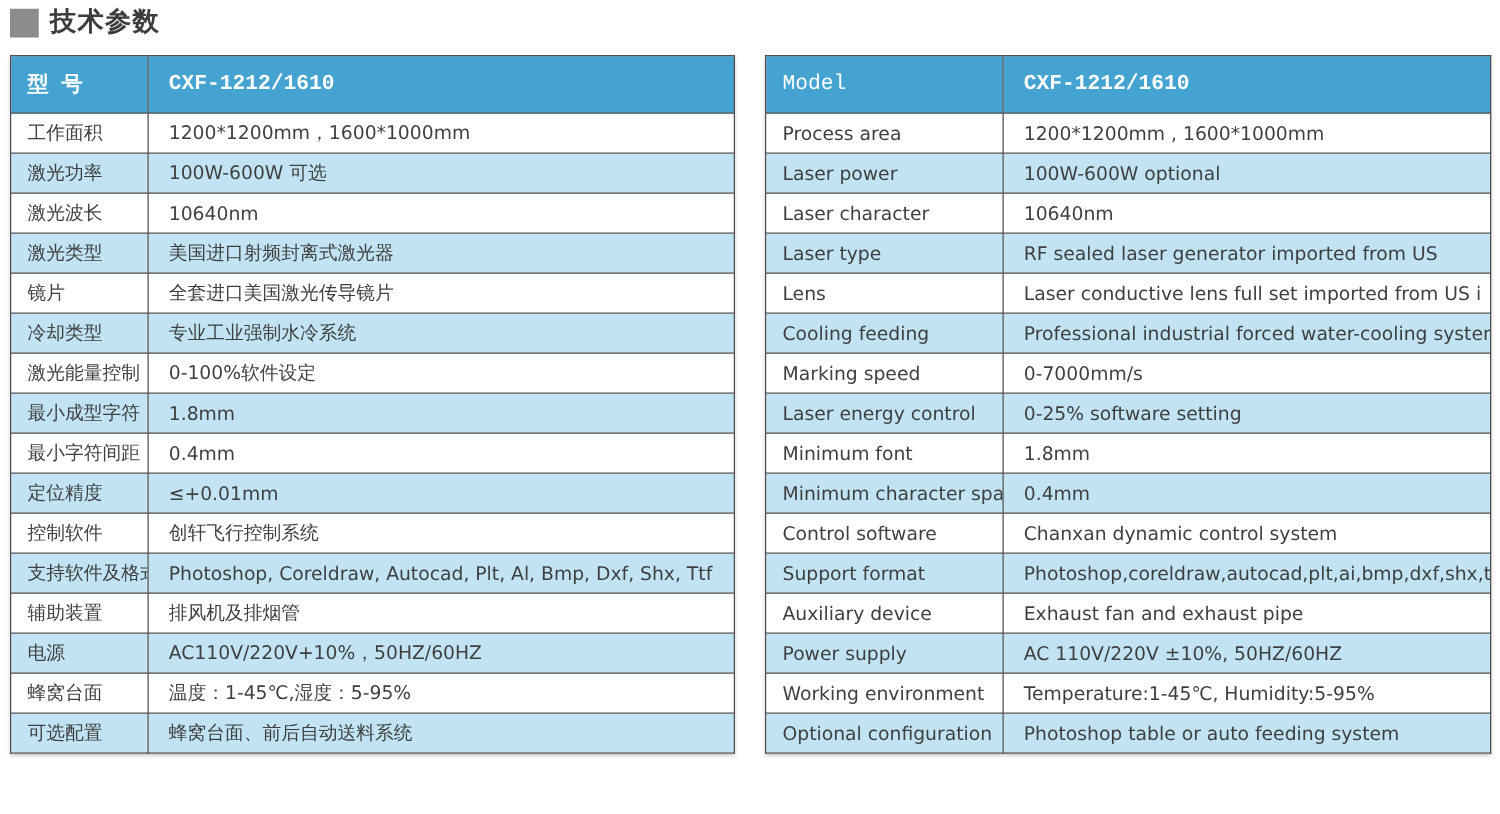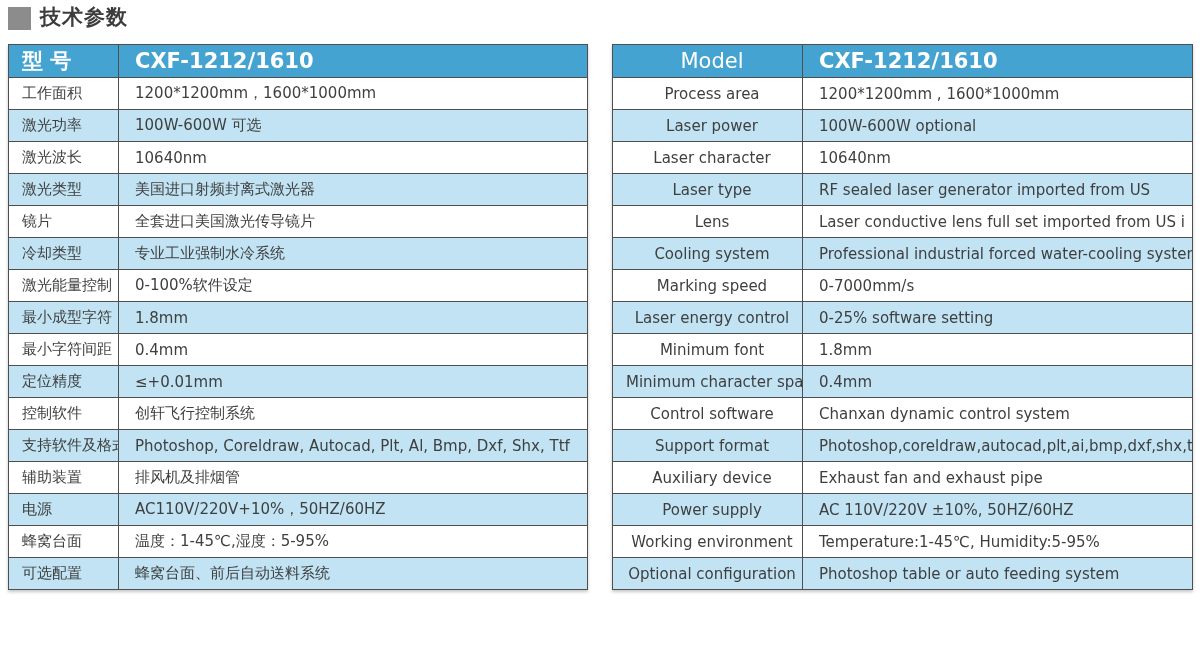--- a/index.html
+++ b/index.html
@@ -55,28 +55,29 @@
     padding: 0 4px 0 13px;
     font-size: 15px;
     color: var(--text-color);
     text-align: left;
     vertical-align: middle;
     white-space: nowrap;
     overflow: hidden;
   }
   .spec-table .col-value { padding-left: 16px; }
   .spec-table-cn .col-label { width: 110px; }
-  .spec-table-en .col-label { width: 190px; text-align: center; }
+  .spec-table-en .col-label { width: 190px; }
 
   .spec-table thead th {
     background: var(--header-bg);
     color: var(--header-text);
-    font-size: 21px;
+    font-size: 17px;
     font-weight: bold;
-    height: 33px;
+    height: 46px;
+    font-family: Liberation Mono, monospace;
   }
   .spec-table-en thead .col-label { font-weight: normal; }
 
   .spec-table tbody tr:nth-child(even) td { background: var(--row-alt); }
   .spec-table tbody tr:nth-child(odd)  td { background: #ffffff; }
 </style>
 </head>
 <body>
 
 <div class="page">
@@ -183,21 +184,21 @@
         </tr>
         <tr>
           <td class="col-label">Laser type</td>
           <td class="col-value">RF sealed laser generator imported from US</td>
         </tr>
         <tr>
           <td class="col-label">Lens</td>
           <td class="col-value">Laser conductive lens full set imported from US i</td>
         </tr>
         <tr>
-          <td class="col-label">Cooling system</td>
+          <td class="col-label">Cooling feeding</td>
           <td class="col-value">Professional industrial forced water-cooling system</td>
         </tr>
         <tr>
           <td class="col-label">Marking speed</td>
           <td class="col-value">0-7000mm/s</td>
         </tr>
         <tr>
           <td class="col-label">Laser energy control</td>
           <td class="col-value">0-25% software setting</td>
         </tr>

